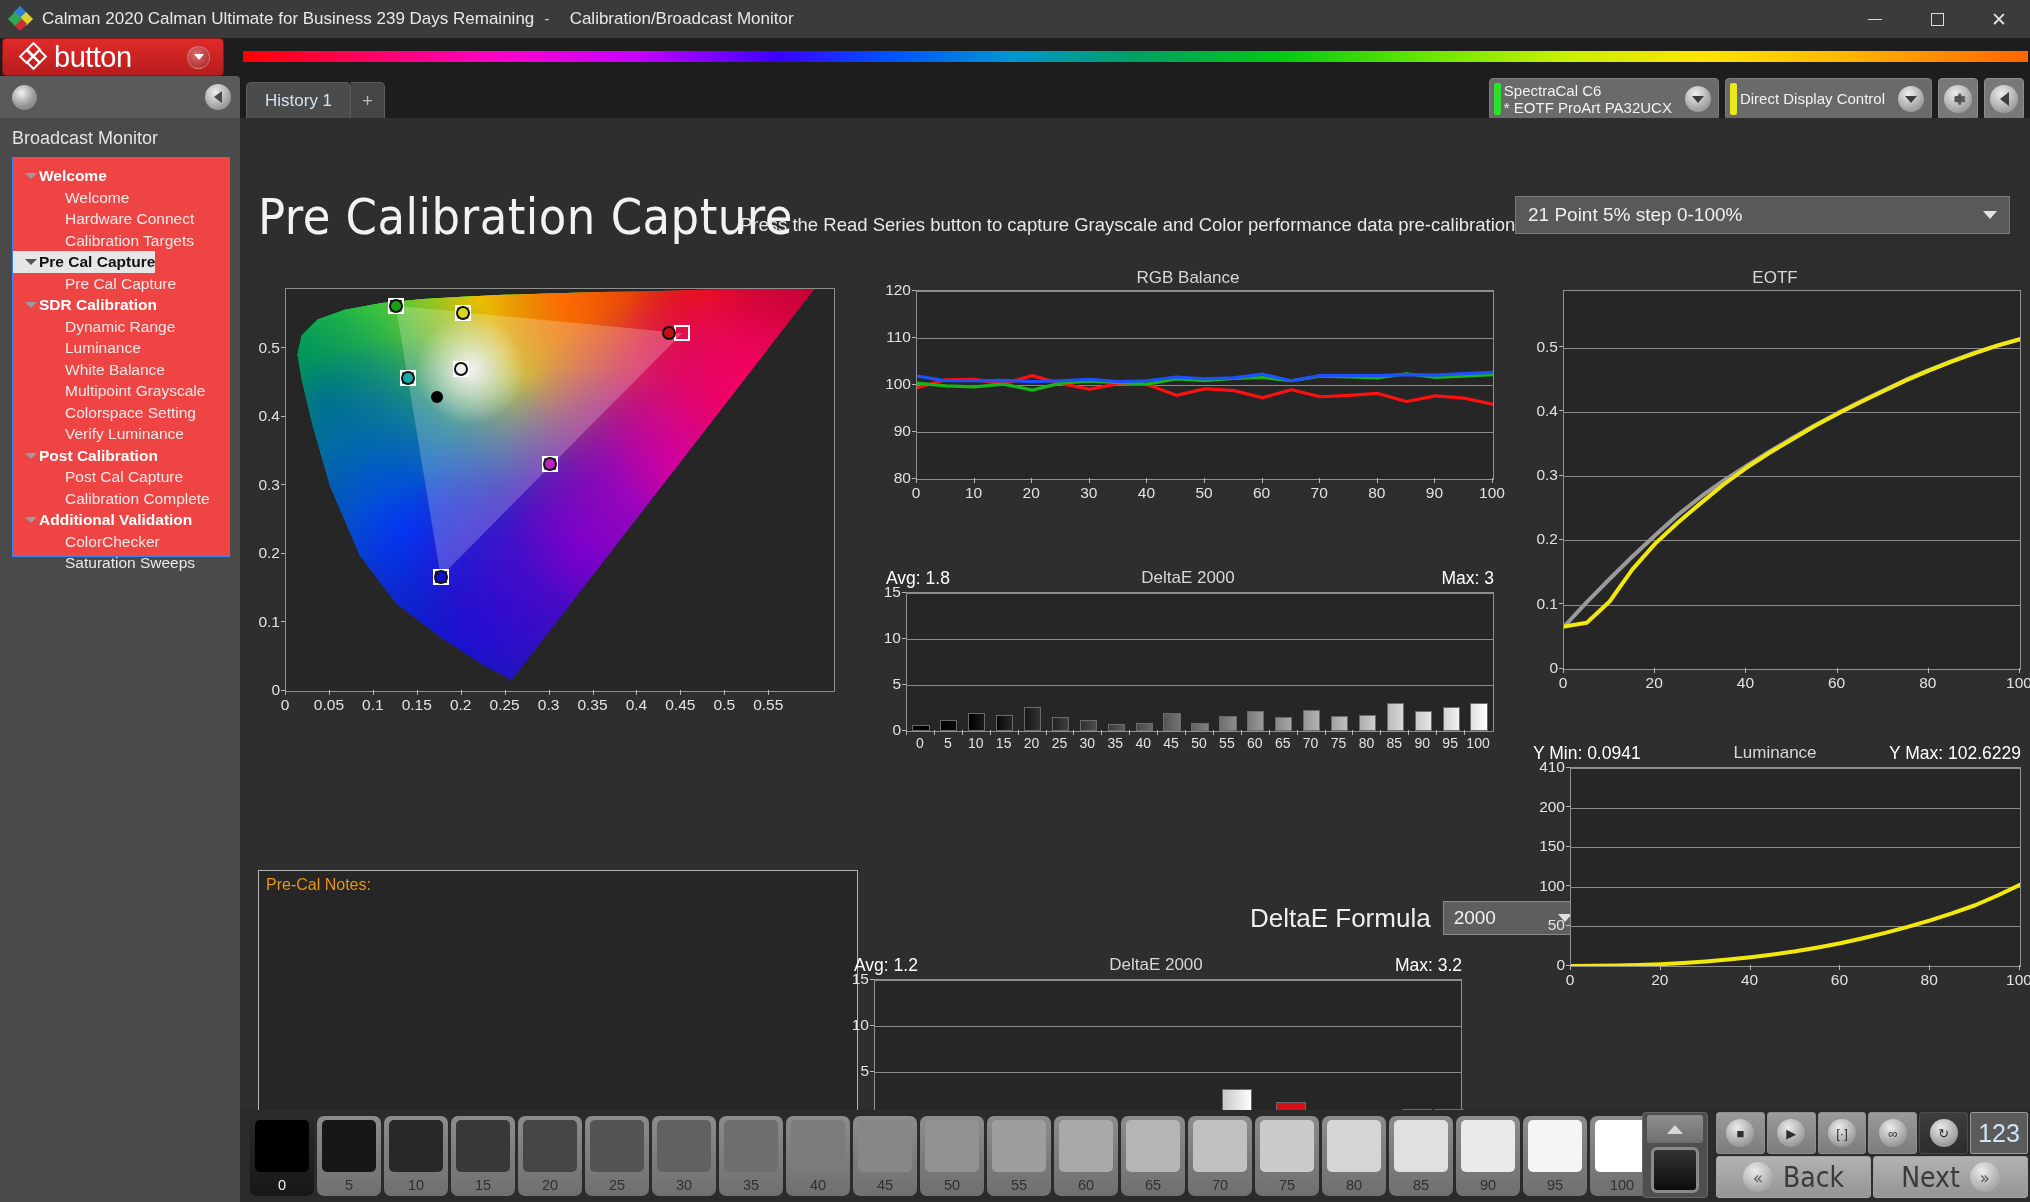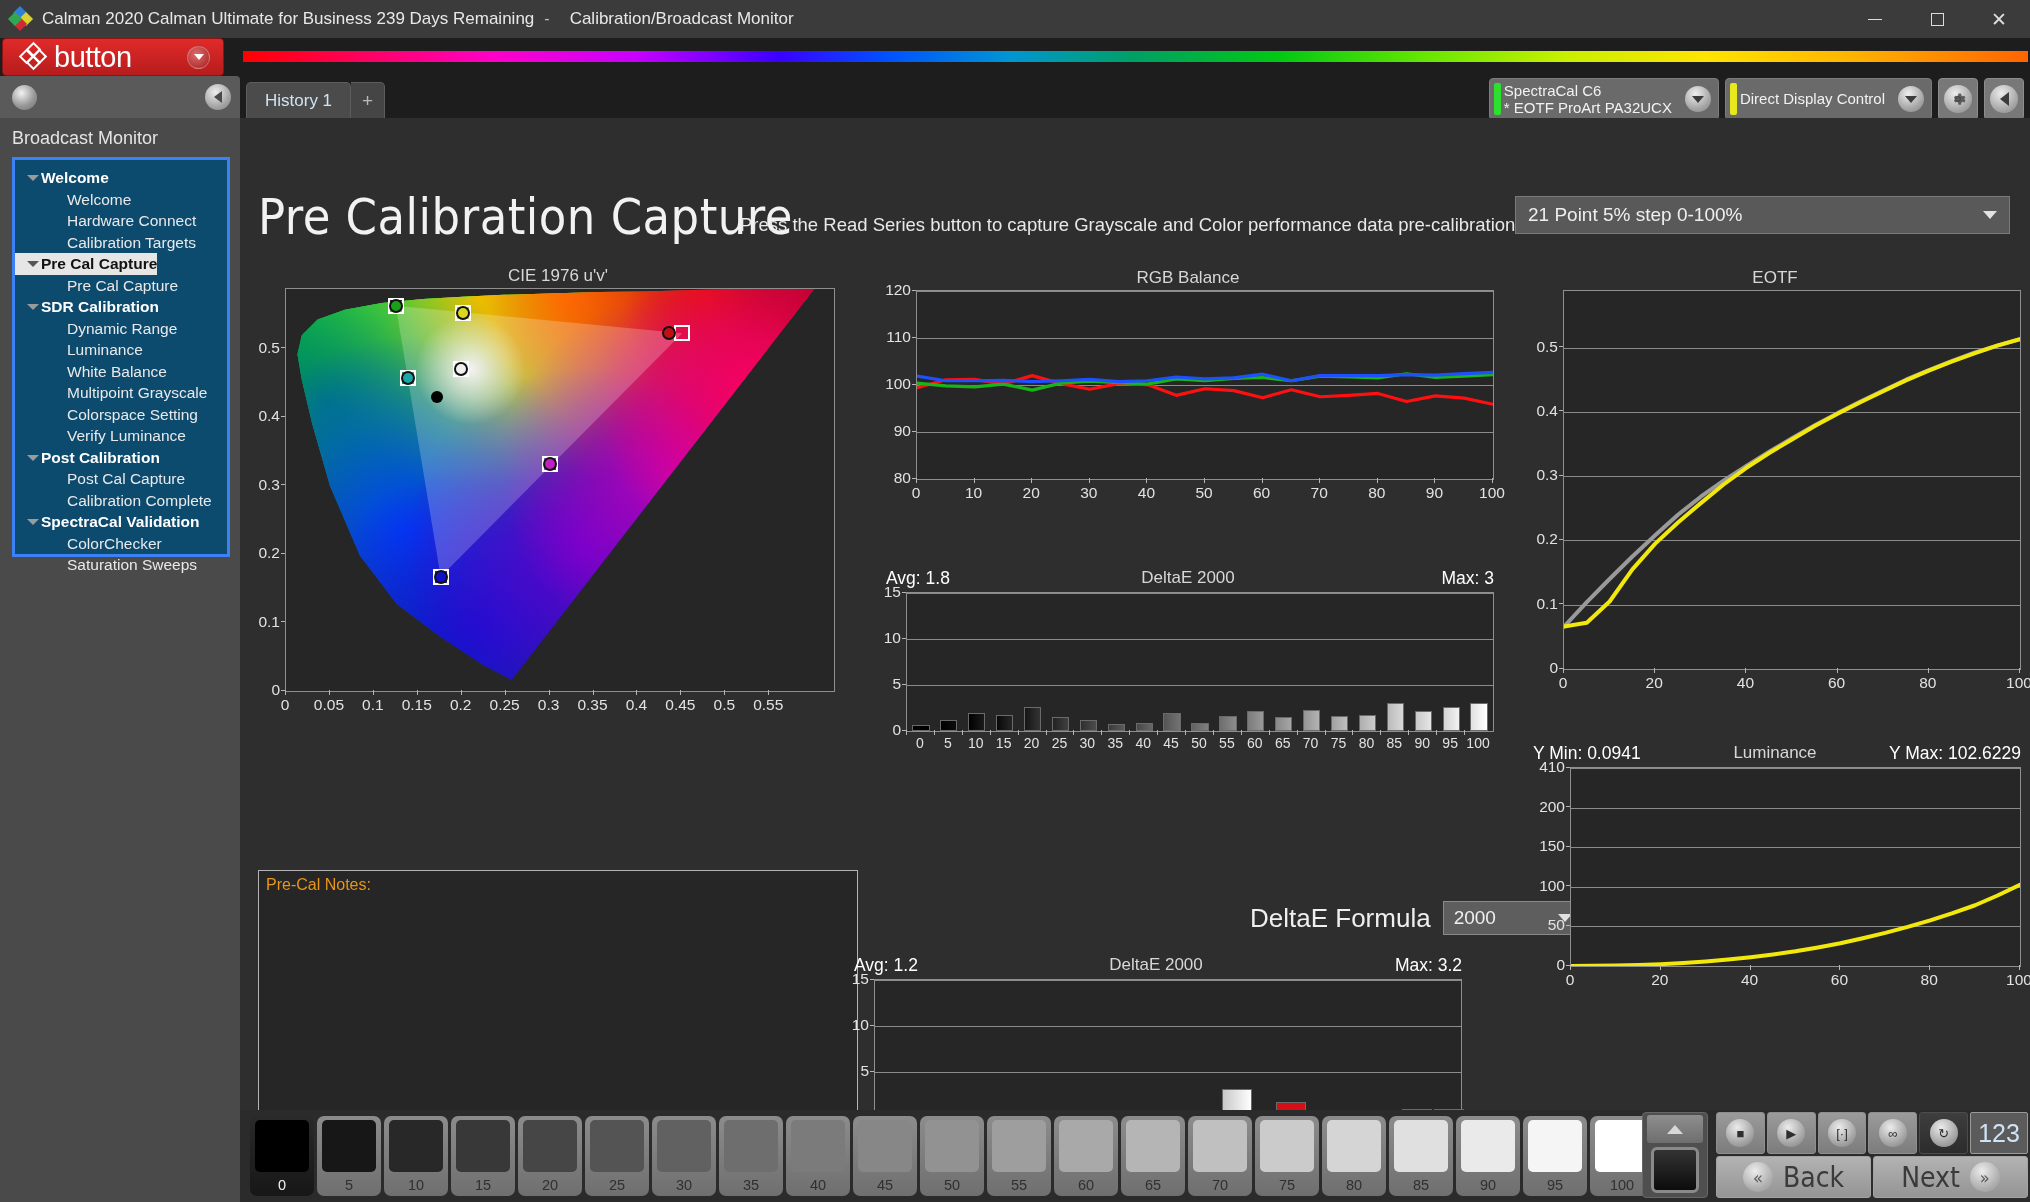--- a/index.html
+++ b/index.html
@@ -96,21 +96,21 @@
            background: radial-gradient(circle at 40% 30%, #ededed, #a9a9a9 62%, #848484);
            display:flex;align-items:center;justify-content:center; }
   .arrowc { width:28px;height:28px;border-radius:50%;
            background: radial-gradient(circle at 40% 30%, #ededed, #a9a9a9 62%, #848484);
            display:flex;align-items:center;justify-content:center; }
   .arrowc b { width:0;height:0;border-top:7px solid transparent;border-bottom:7px solid transparent;border-right:9px solid #3c3c3c; }
 
   
   .sidebar { position:absolute; left:0; top:118px; width:240px; bottom:0; background:#4a4a4a; }
   .sb-title { color:#e4e4e4; font-size:18px; padding:10px 0 8px 12px; }
-  .tree { margin:0 10px 0 12px; background:#0c4a6e; border:3px solid #3b82f6; padding:7px 0 8px 0; height:400px; }
+  .tree { margin:0 10px 0 12px; background:#ef4444; border:1px solid #3b82f6; padding:7px 0 8px 0; height:400px; }
   .node { font-size:15.5px; line-height:1.0; padding:3px 0 3px 0; white-space:nowrap; display:flex; align-items:center; }
   .node.grp { color:#ffffff; font-weight:bold; padding-left:26px; position:relative; }
   .node.grp::before {
     content:""; position:absolute; left:12px; top:8px;
     width:0;height:0;border-left:6px solid transparent;border-right:6px solid transparent;border-top:6px solid #9a9a9a;
   }
   .node.leaf { color:#e9e9e9; padding-left:52px; }
   .node.sel { background:#e6e6e6; color:#111; font-weight:bold; display:inline-flex;
               padding-left:26px; margin-left:0; }
   .node.sel::before { border-top-color:#555; }
@@ -293,36 +293,35 @@
         <div class="node grp">SDR Calibration</div>
         <div class="node leaf">Dynamic Range</div>
         <div class="node leaf">Luminance</div>
         <div class="node leaf">White Balance</div>
         <div class="node leaf">Multipoint Grayscale</div>
         <div class="node leaf">Colorspace Setting</div>
         <div class="node leaf">Verify Luminance</div>
         <div class="node grp">Post Calibration</div>
         <div class="node leaf">Post Cal Capture</div>
         <div class="node leaf">Calibration Complete</div>
-        <div class="node grp">SpectraCal Validation</div>
+        <div class="node grp">Additional Validation</div>
         <div class="node leaf">ColorChecker</div>
         <div class="node leaf">Saturation Sweeps</div>
       </div>
   </div>
 
   <div class="main">
     <div class="page-title">Pre Calibration Capture</div>
     <div class="page-sub">Press the Read Series button to capture Grayscale and Color performance data pre-calibration</div>
     <div class="steps-dd">
       <span>21 Point 5% step 0-100%</span>
       <span class="car"></span>
     </div>
 
     <div class="panel" id="cie-panel" style="left:18px; top:148px; width:600px; height:480px;">
-      <div class="chart-title">CIE 1976 u'v'</div>
       <div class="plotbox" id="cie-plot" style="left:27px; top:22px; width:550px; height:404px;">
           <svg width="548" height="402" style="position: absolute; left: 0px; top: 0px;">
             <defs>
               <clipPath id="horseshoe">
                 <polygon points="225.6315536315536,391.05191489361704 195.93394260060927,375.3140425531915 154.6384479717813,347.94382978723405 110.7070707070707,315.0995744680851 73.8047138047138,266.5174468085106 43.9313772647106,196.72340425531917 26.358826358826356,135.1404255319149 15.815295815295814,90.66382978723402 11.422158088824753,65.34638297872345 15.815295815295814,46.1872340425532 31.630591630591628,30.449361702127646 58.8680455347122,20.86978723404252 95.7704024370691,14.027234042553232 137.06589706589708,9.921702127659614 176.6041366041366,7.868936170212805 217.89963123296457,5.816170212765996 263.5882635882636,4.447659574468162 312.7914061247394,3.07914893617027 360.2372935706269,2.394893617021296 405.04729838063173,1.0263829787234613 445.4641654641655,0.3421276595744871 478.85201218534553,0 503.4535834535834,0 519.2688792688792,0 527.1765271765272,0.20527659574463542 528.0551547218213,0.3421276595744871"></polygon>
               </clipPath>
               <radialGradient id="bl0">
                 <stop offset="0%" stop-color="#00c000" stop-opacity="1"></stop>
                 <stop offset="100%" stop-color="#00c000" stop-opacity="0"></stop>
               </radialGradient>

